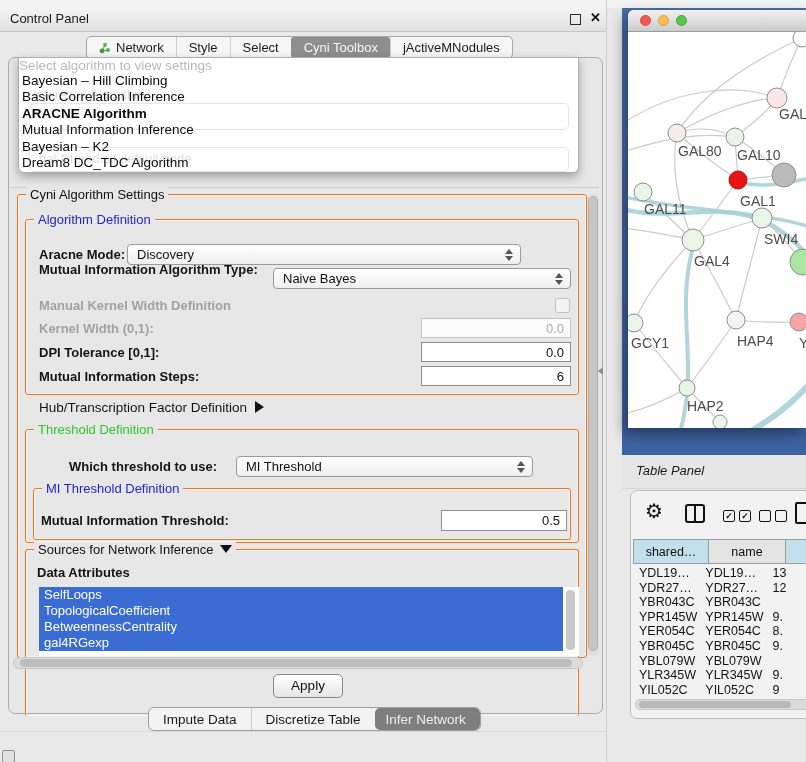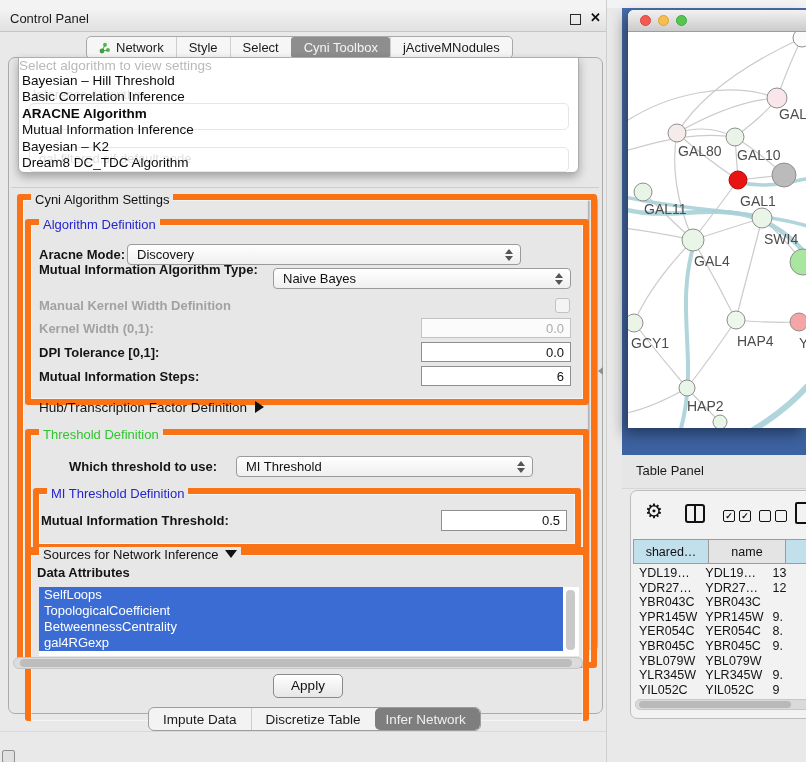--- a/index.html
+++ b/index.html
@@ -23,21 +23,21 @@
   .tabbar .tab.sel{background:#8E8E8E;color:#F5F5F5;border-radius:3px;border-left-color:transparent;}
   #top-tabs{left:86px;top:36px;}
   #bottom-tabs{left:148px;top:707px;height:22px;background:#F3F3F3;border-color:#9D9D9D;border-radius:6px;}
   #bottom-tabs .tab{font-size:13.5px;padding:0 14px;}
   #bottom-tabs .tab.sel{background:#7E7E7E;color:#EFEFEF;border-radius:5px;padding-left:10px;}
   .net-ico{display:inline-block;width:12px;height:12px;margin-right:5px;}
   
   .cp-content{left:8px;top:57px;width:593px;height:655px;background:#E7E7E7;
               border:1px solid #ABABAB;border-radius:7px;}
   .divider{position:absolute;left:2px;top:129px;width:588px;height:1px;background:#CDCDCD;}
-  .grp{position:absolute;border:6px solid #f97316;border-radius:3px;
+  .grp{position:absolute;border:1px solid #f97316;border-radius:3px;
        box-shadow:inset 0 0 0 1px rgba(255,255,255,.55);}
   .grp-title{position:absolute;top:-8px;left:8px;background:#E7E7E7;padding:0 4px;font-size:13px;white-space:nowrap;}
   .lbl{position:absolute;font-size:13px;font-weight:bold;color:#141414;white-space:nowrap;}
   .lbl.dis{color:#A2A2A2;}
   .lbl.plain{font-weight:normal;font-size:13.5px;}
   .combo{position:absolute;height:21px;border:1px solid #9A9A9A;border-radius:4px;
          background:linear-gradient(#FFFFFF,#EFEFEF);font-size:13px;line-height:20px;
          padding:0 24px 0 9px;box-sizing:border-box;color:#111;}
   .combo .arrows{position:absolute;right:8px;top:3px;width:8px;height:14px;}
   .combo .arrows:before{content:"";position:absolute;left:1px;top:1px;border-left:4px solid transparent;
@@ -82,21 +82,21 @@
   .desktop{left:622px;top:8px;width:184px;height:447px;background:linear-gradient(#486DAA,#3D62A1);}
   .net-window{left:628px;top:10px;width:178px;height:418px;background:#FFF;border-radius:6px 0 0 0;
               overflow:hidden;box-shadow:-4px 6px 14px rgba(0,0,0,.42);}
   .net-titlebar{position:absolute;left:0;top:0;width:100%;height:22px;
                 background:linear-gradient(#F2F2F2,#CBCBCB);border-bottom:1px solid #9E9E9E;box-sizing:border-box;}
   .tlight{position:absolute;top:5px;width:11px;height:11px;border-radius:50%;box-sizing:border-box;}
   .net-canvas{position:absolute;left:0;top:22px;width:178px;height:460px;background:#FFF;}
   .node-label{font-family:"Liberation Sans",sans-serif;font-size:14px;fill:#4D4D4D;}
   
   .tp-strip{left:622px;top:455px;width:184px;height:33px;background:#E6E6E6;border-bottom:1px solid #D6D6D6;}
-  .tp-title{position:absolute;left:14px;top:8px;font-size:13px;color:#1A1A1A;}
+  .tp-title{position:absolute;left:14px;top:8px;font-size:13px;color:#1A1A1A;font-style:italic;}
   .tp-panel{left:630px;top:490px;width:190px;height:227px;background:#F2F2F2;border:1px solid #BEBEBE;
             border-radius:7px;overflow:hidden;}
   .gear{position:absolute;left:14px;top:8px;font-size:20px;color:#111;}
   .col-ico{position:absolute;left:54px;top:13px;width:16px;height:15px;border:2px solid #111;border-radius:3px;}
   .col-ico:before{content:"";position:absolute;left:7px;top:0;width:2px;height:15px;background:#111;}
   .chkpair{position:absolute;top:19px;display:flex;gap:4px;}
   .chkpair .bx{width:10px;height:10px;border:1.5px solid #111;border-radius:2px;font-size:9px;
                line-height:10px;text-align:center;font-weight:bold;color:#111;}
   .doc-ico{position:absolute;left:164px;top:11px;width:15px;height:18px;border:2px solid #111;border-radius:2px;}
   .tbl-header{position:absolute;left:2px;top:48px;display:flex;height:25px;}
@@ -224,21 +224,21 @@
     <div class="hscroll">
         <div class="thumb"></div>
       </div>
 
     <div class="apply-btn">Apply</div>
   </div>
 
   <div class="abs popup">
     <div class="popup-ph">Select algorithm to view settings</div>
     <div id="popup-items">
-        <div class="popup-item">Bayesian – Hill Threshold</div>
+        <div class="popup-item">Bayesian – Hill Climbing</div>
         <div class="popup-item">Basic Correlation Inference</div>
         <div class="popup-item sel">ARACNE Algorithm</div>
         <div class="popup-item">Mutual Information Inference</div>
         <div class="popup-item">Bayesian – K2</div>
         <div class="popup-item">Dream8 DC_TDC Algorithm</div>
       </div>
     <div class="ghost ghost-txt" style="left:14px;top:29px;">Inference Algorithm</div>
     <div class="ghost ghost-rect" style="left:10px;top:45px;width:538px;height:25px;"></div>
     <div class="ghost ghost-rect" style="left:10px;top:89px;width:538px;height:23px;"></div>
     <div class="ghost ghost-txt" style="left:20px;top:93px;">gal-filtered.sif default node</div>

